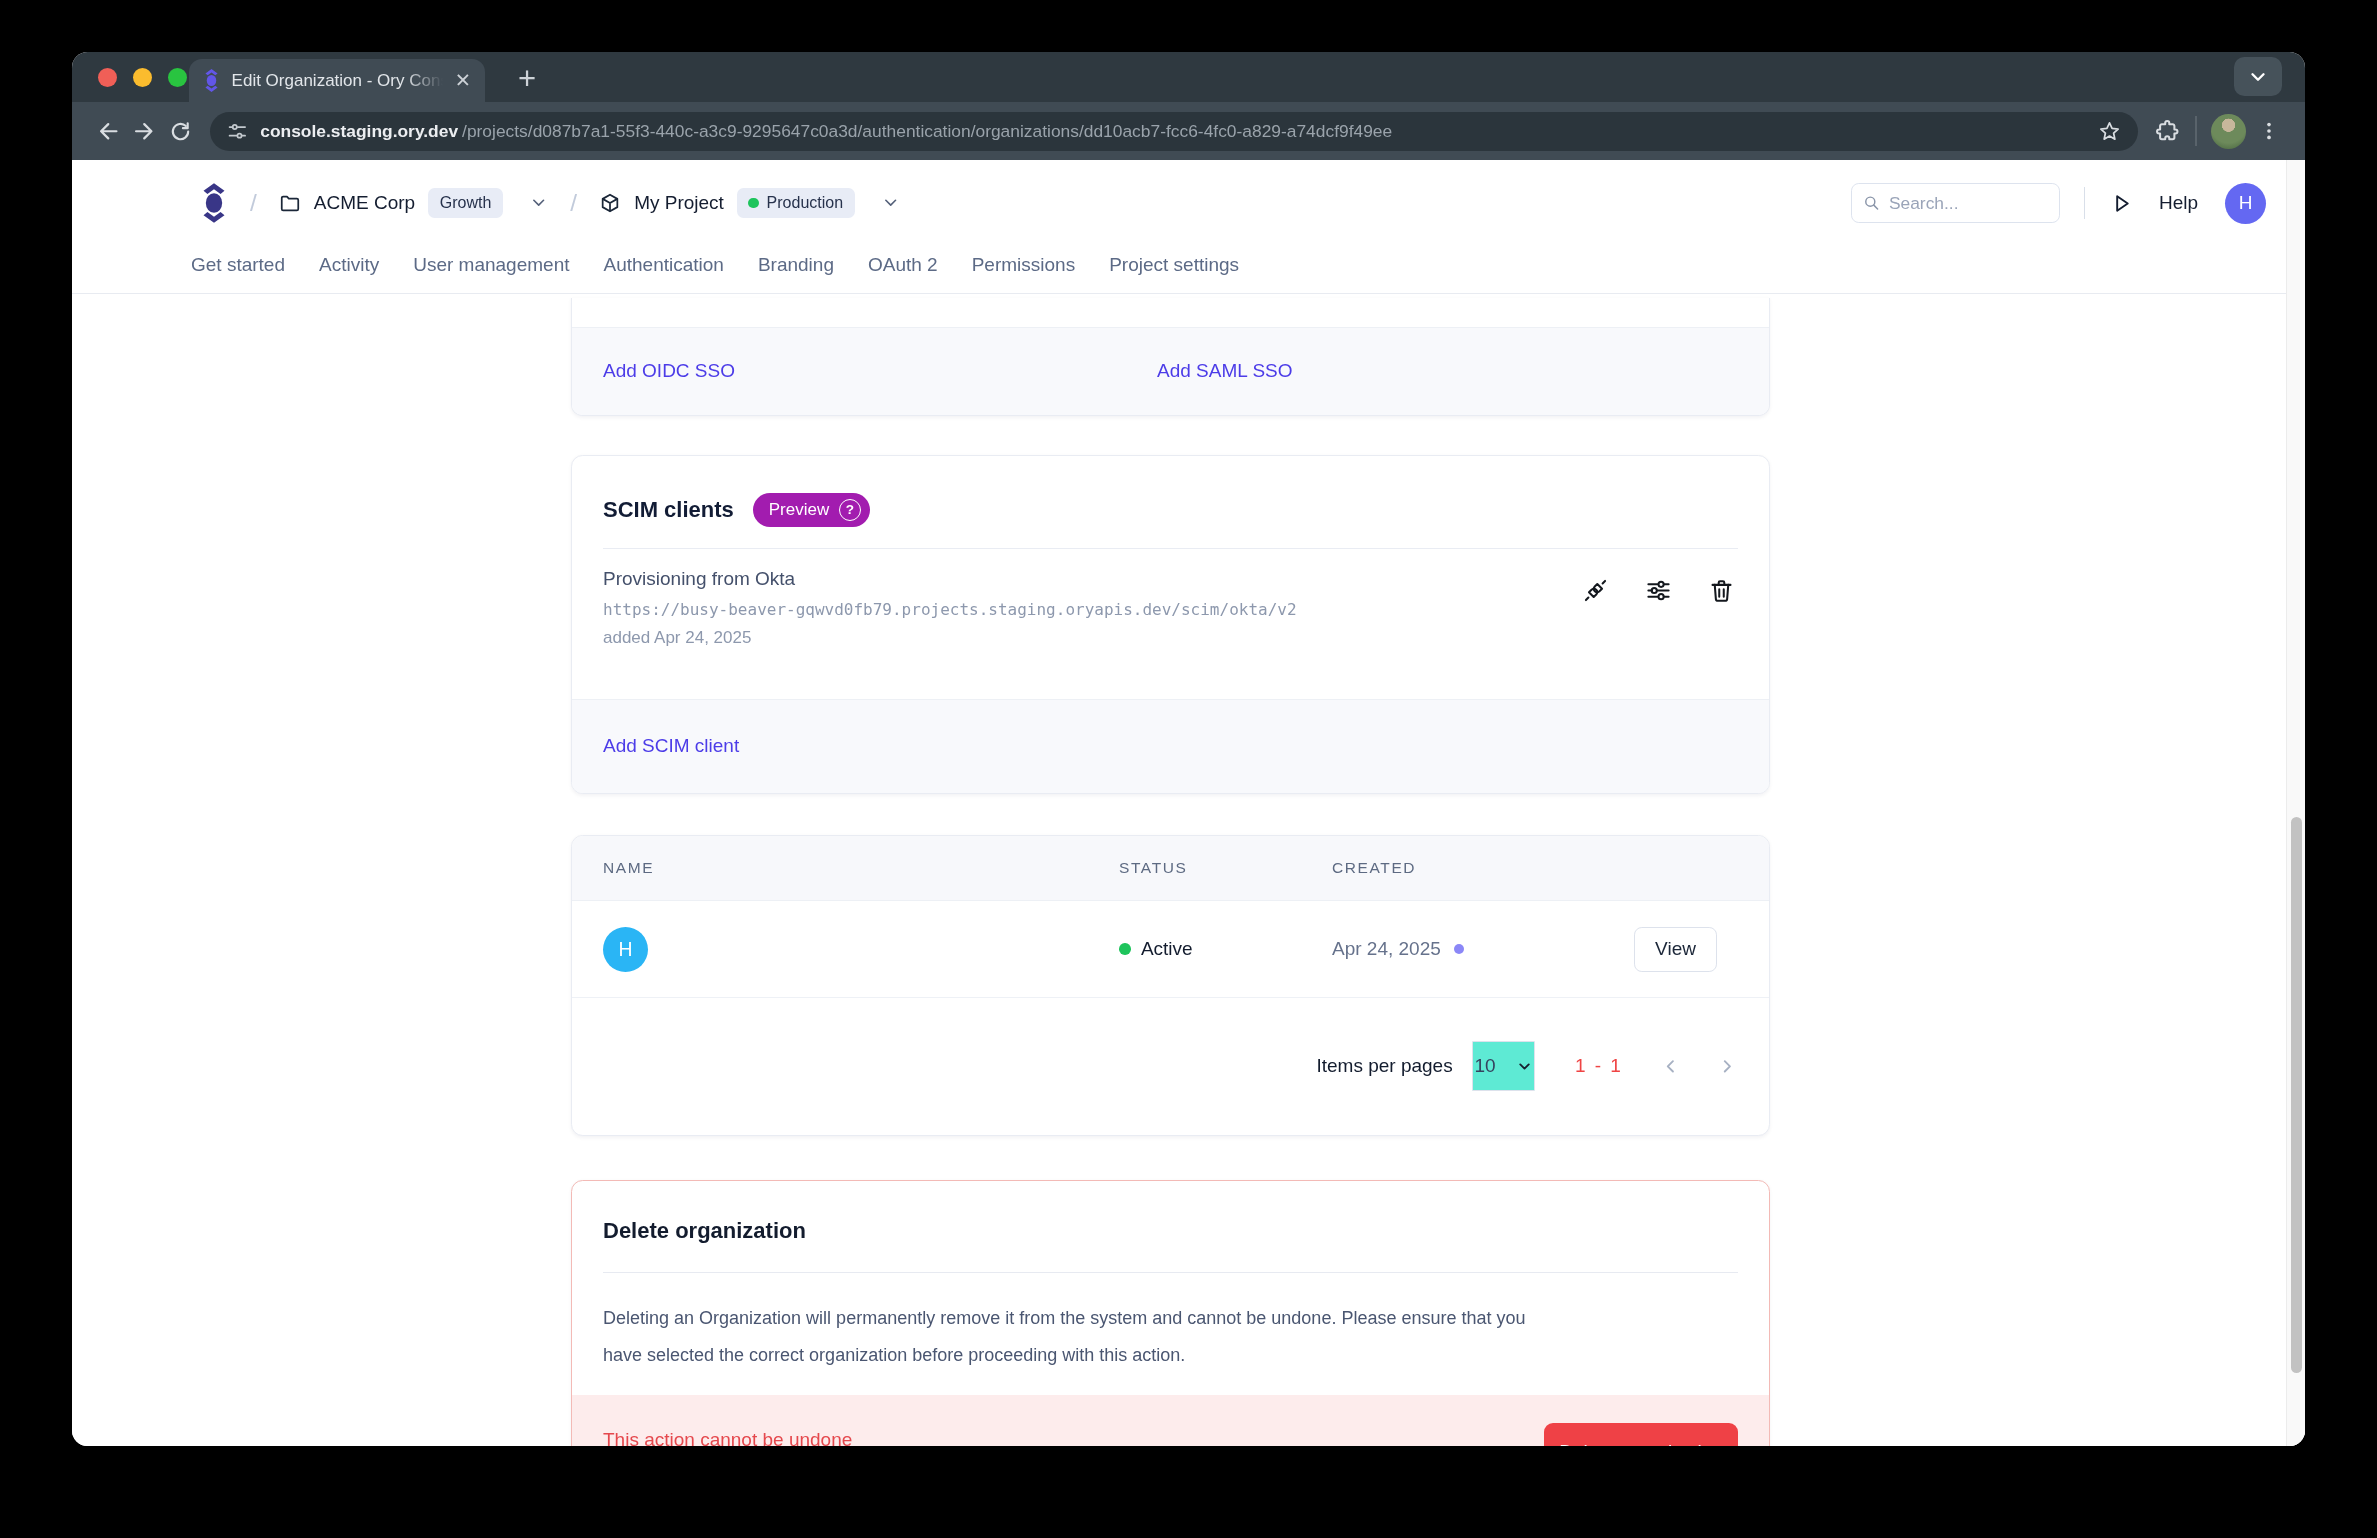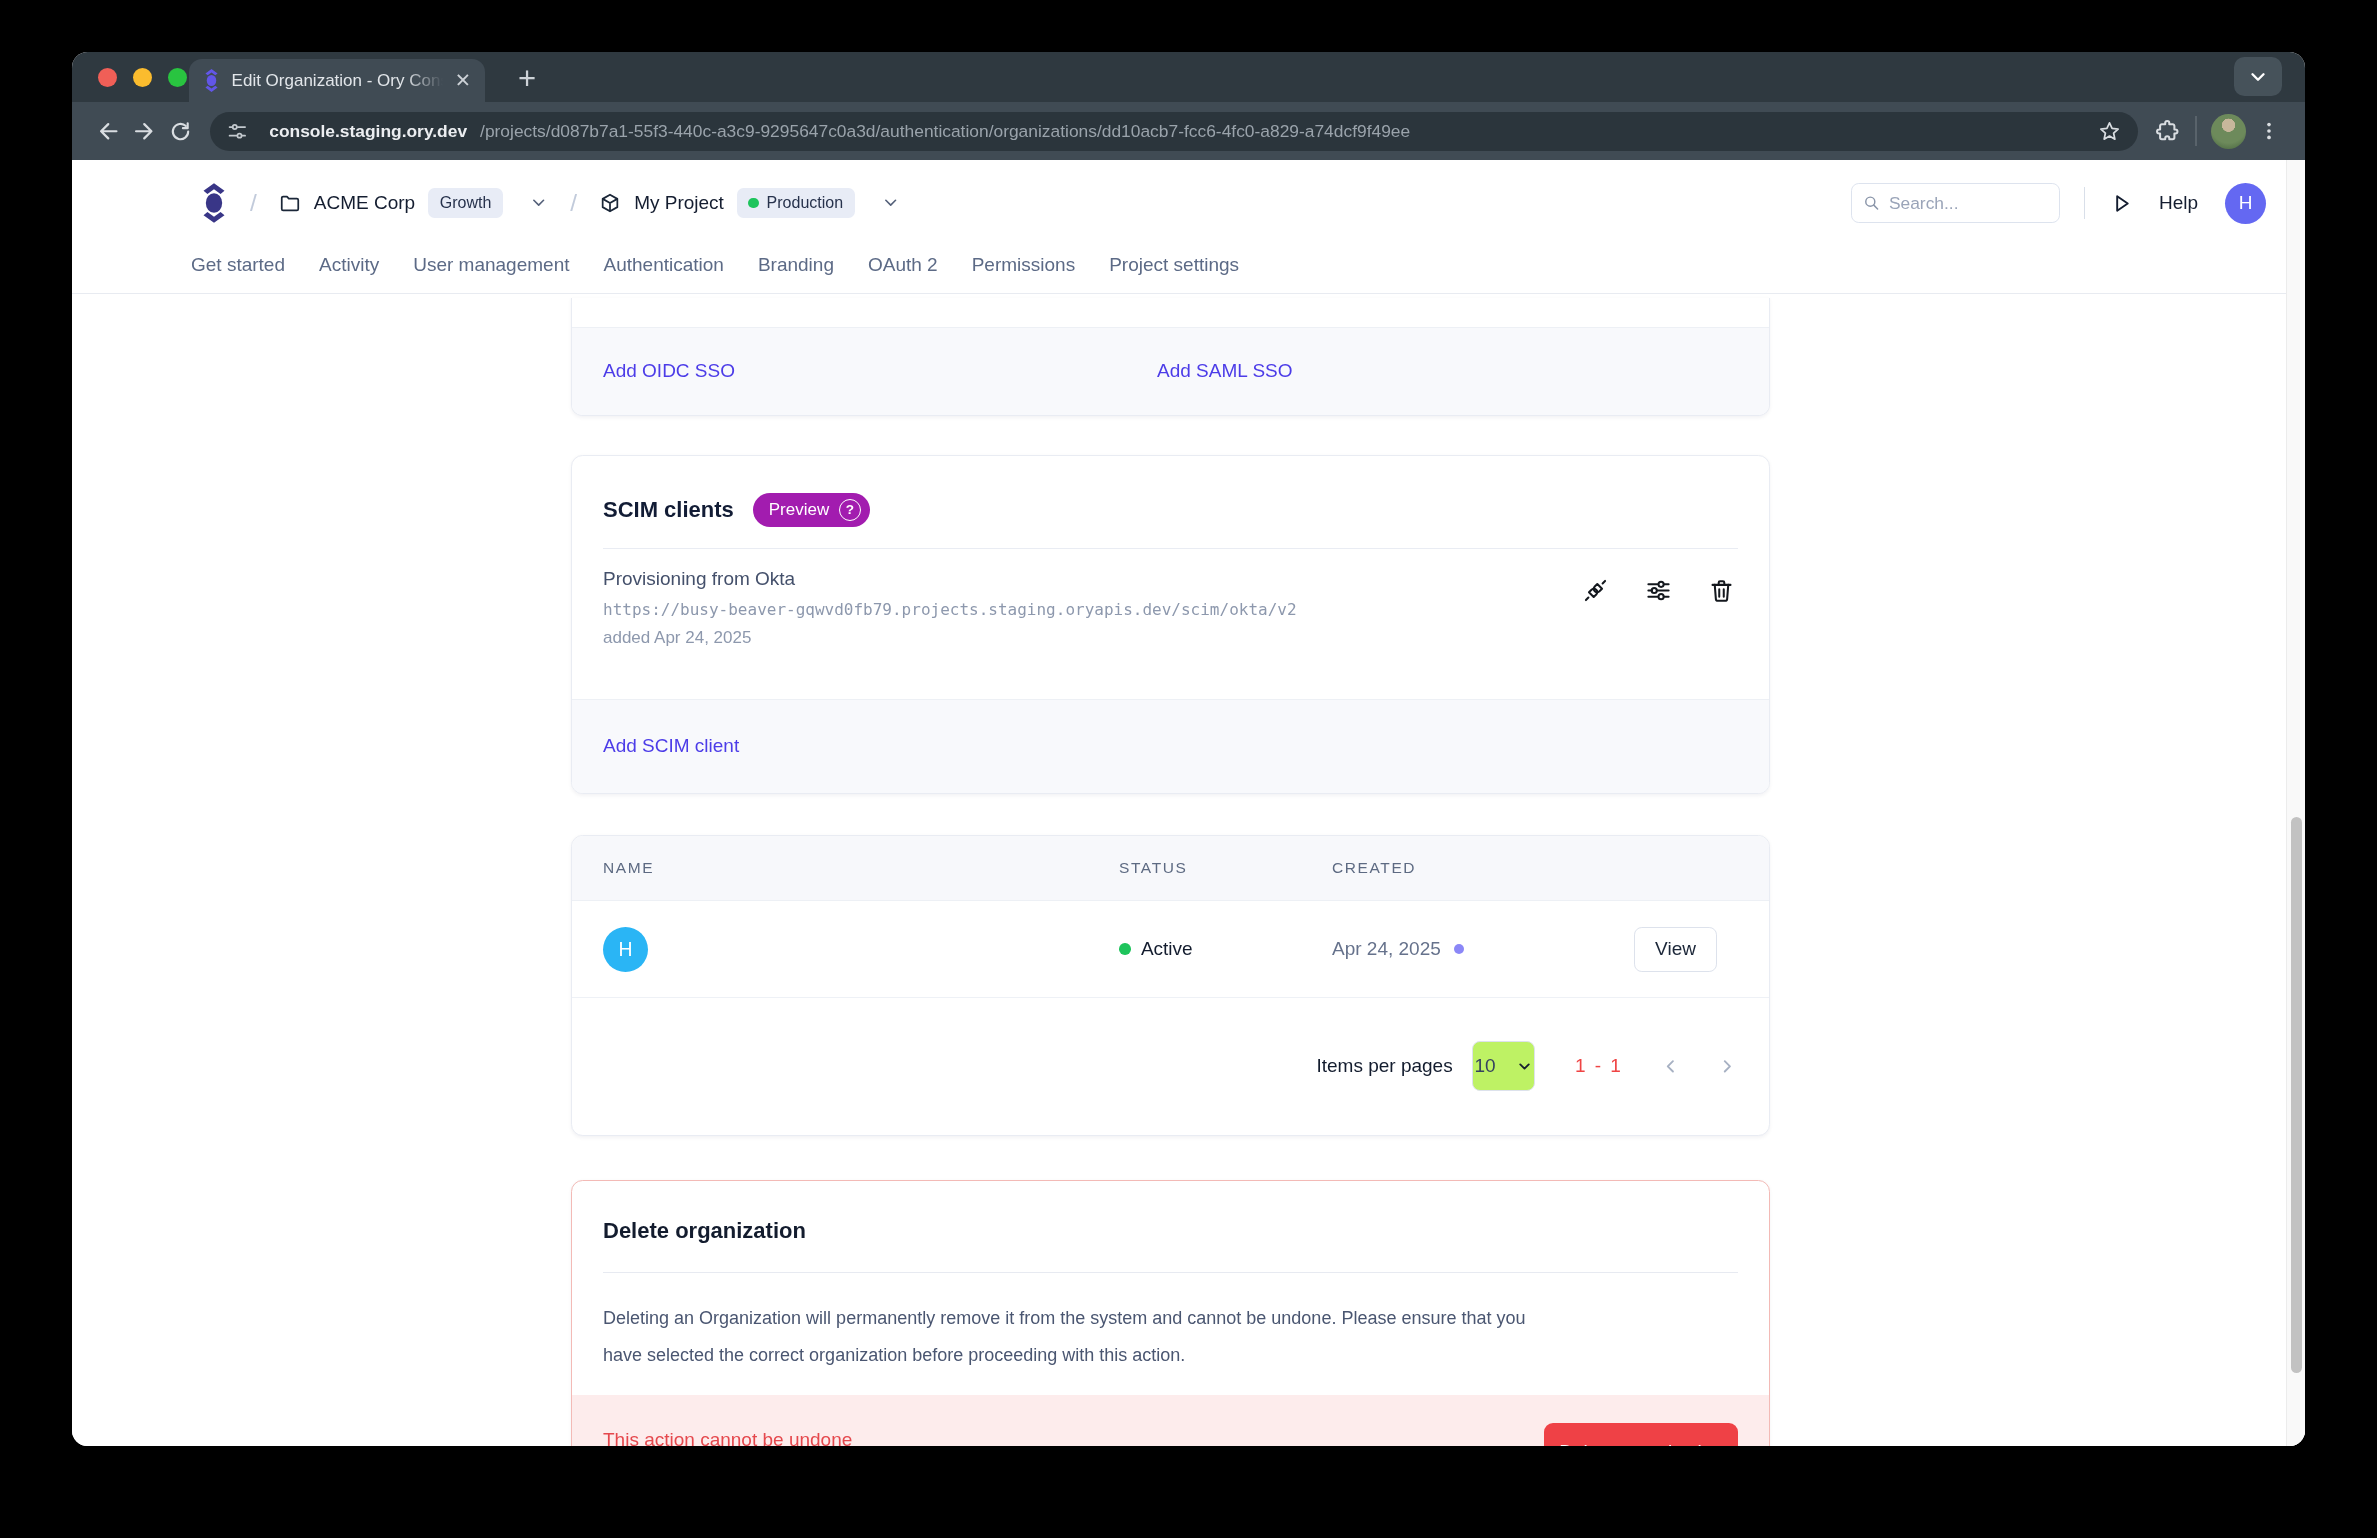--- a/index.html
+++ b/index.html
@@ -24,21 +24,21 @@
   .tab-close { color:#cdd2d7; font-size:19.4px; line-height:1; cursor:default; }
   .newtab { position:absolute; left:446px; top:9px; color:#cdd2d7; font-size:31px; font-weight:300; }
   .tabmenu-btn { position:absolute; right:23px; top:5.2px; width:48px; height:39px; border-radius:10.3px;
                  background:#46525a; display:flex; align-items:center; justify-content:center; color:#fff; }
 
   
   .toolbar { height:58px; background:#404b54; flex:none; display:flex; align-items:center; padding:0 18px; }
   .tb-icon { width:36px; height:36px; display:flex; align-items:center; justify-content:center;
              color:#d9dde1; flex:none; }
   .urlpill { flex:1; height:39px; background:#2b353c; border-radius:20.7px; margin:0 11.6px;
-             display:flex; align-items:center; padding:0 17px; gap:22px; overflow:hidden; }
+             display:flex; align-items:center; padding:0 17px; gap:13px; overflow:hidden; }
   .url-host { color:#eceef1; font-size:17.4px; font-weight:700; white-space:nowrap; }
   .url-path { color:#9aa3ab; font-size:17.4px; white-space:nowrap; overflow:hidden; flex:1;
               -webkit-mask-image:linear-gradient(90deg,#000 95%,transparent); mask-image:linear-gradient(90deg,#000 95%,transparent);}
   .tb-divider { width:1.9px; height:30px; background:#59636b; margin:0 9px; flex:none; }
   .profile-photo { width:35px; height:35px; border-radius:50%; flex:none; margin:0 5.2px;
                    background:radial-gradient(circle at 50% 32%, #c8b79b 0 22%, #6d8a5b 23% 60%, #43603c 100%); }
 
   
   .content { flex:1; position:relative; background:#fff; overflow:hidden; }
 
@@ -111,23 +111,23 @@
                 background:#2ab5f5; color:#fff; font-size:19.4px; display:flex; align-items:center; justify-content:center; }
   .cell-status { position:absolute; left:547px; top:50%; transform:translateY(-50%);
                  display:flex; align-items:center; gap:10.3px; font-size:19px; color:#131c2e; }
   .cell-created { position:absolute; left:760px; top:50%; transform:translateY(-50%);
                   display:flex; align-items:center; gap:13px; font-size:19px; color:#66728c; }
   .view-btn { position:absolute; left:1062px; top:26px; width:83px; height:45px; background:#fff;
               border:1.3px solid #dde2ec; border-radius:7.8px; font-size:19px; color:#1b2638;
               display:flex; align-items:center; justify-content:center; }
   .pagerow { height:137px; display:flex; align-items:center; justify-content:flex-end; padding-right:31px; }
   .page-label { font-size:19px; color:#131c2e; }
-  .perpage { margin-left:19.4px; width:63px; height:50px; border:1.3px solid #dde2ec; border-radius:8px;
+  .perpage { margin-left:19.4px; width:63px; height:50px; border:1.3px solid #dde2ec; border-radius:1px;
              display:flex; align-items:center; justify-content:center; gap:20px;
-             font-size:19px; color:#36435f; background:#bef264; }
+             font-size:19px; color:#36435f; background:#5eead4; }
   .range { margin-left:40px; font-size:19px; color:#ef4444; letter-spacing:1.9px; white-space:nowrap; }
   .pg-chev { margin-left:37px; color:#a7b1c3; display:flex; }
 
   
   .card.danger { margin-top:44px; height:401px; border-color:#f3bab6; overflow:hidden; }
   .danger-title { position:absolute; left:31px; top:37px; font-size:22px; font-weight:700; color:#131c2e; }
   .danger-divider { position:absolute; left:31px; right:31px; top:91px; height:1.3px; background:#e7eaf1; }
   .danger-body { position:absolute; left:31px; top:119px; width:937px; font-size:18px;
                  line-height:37px; color:#4a5671; }
   .danger-footer { position:absolute; left:0; right:0; top:214px; height:186px; background:#fdecec; }

